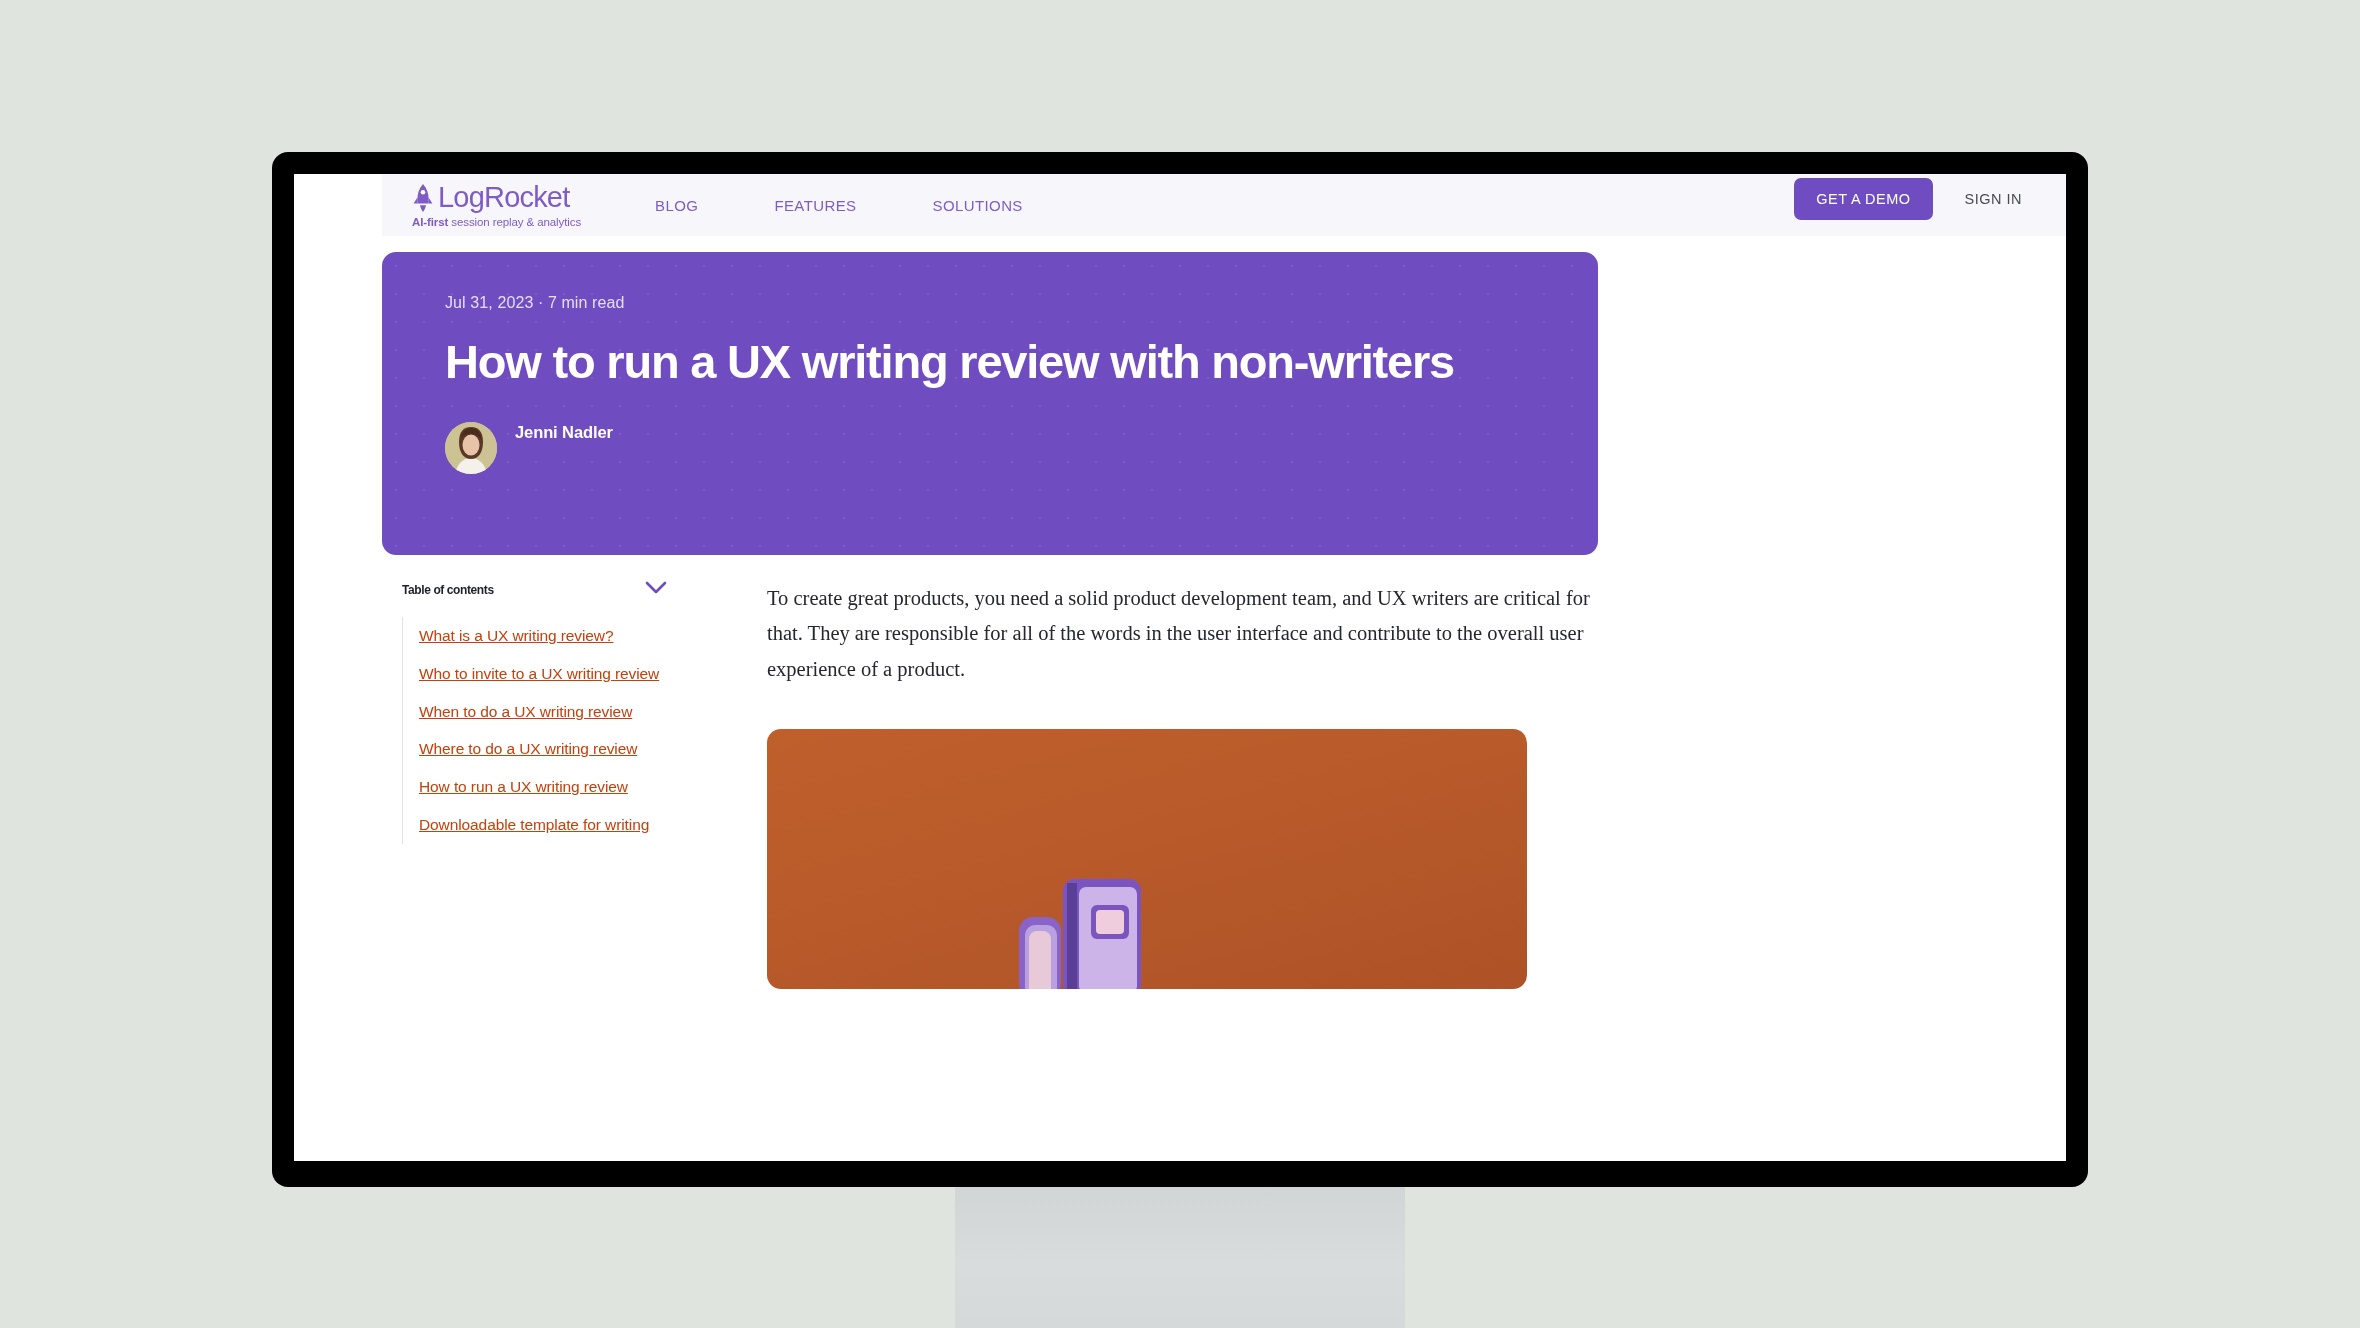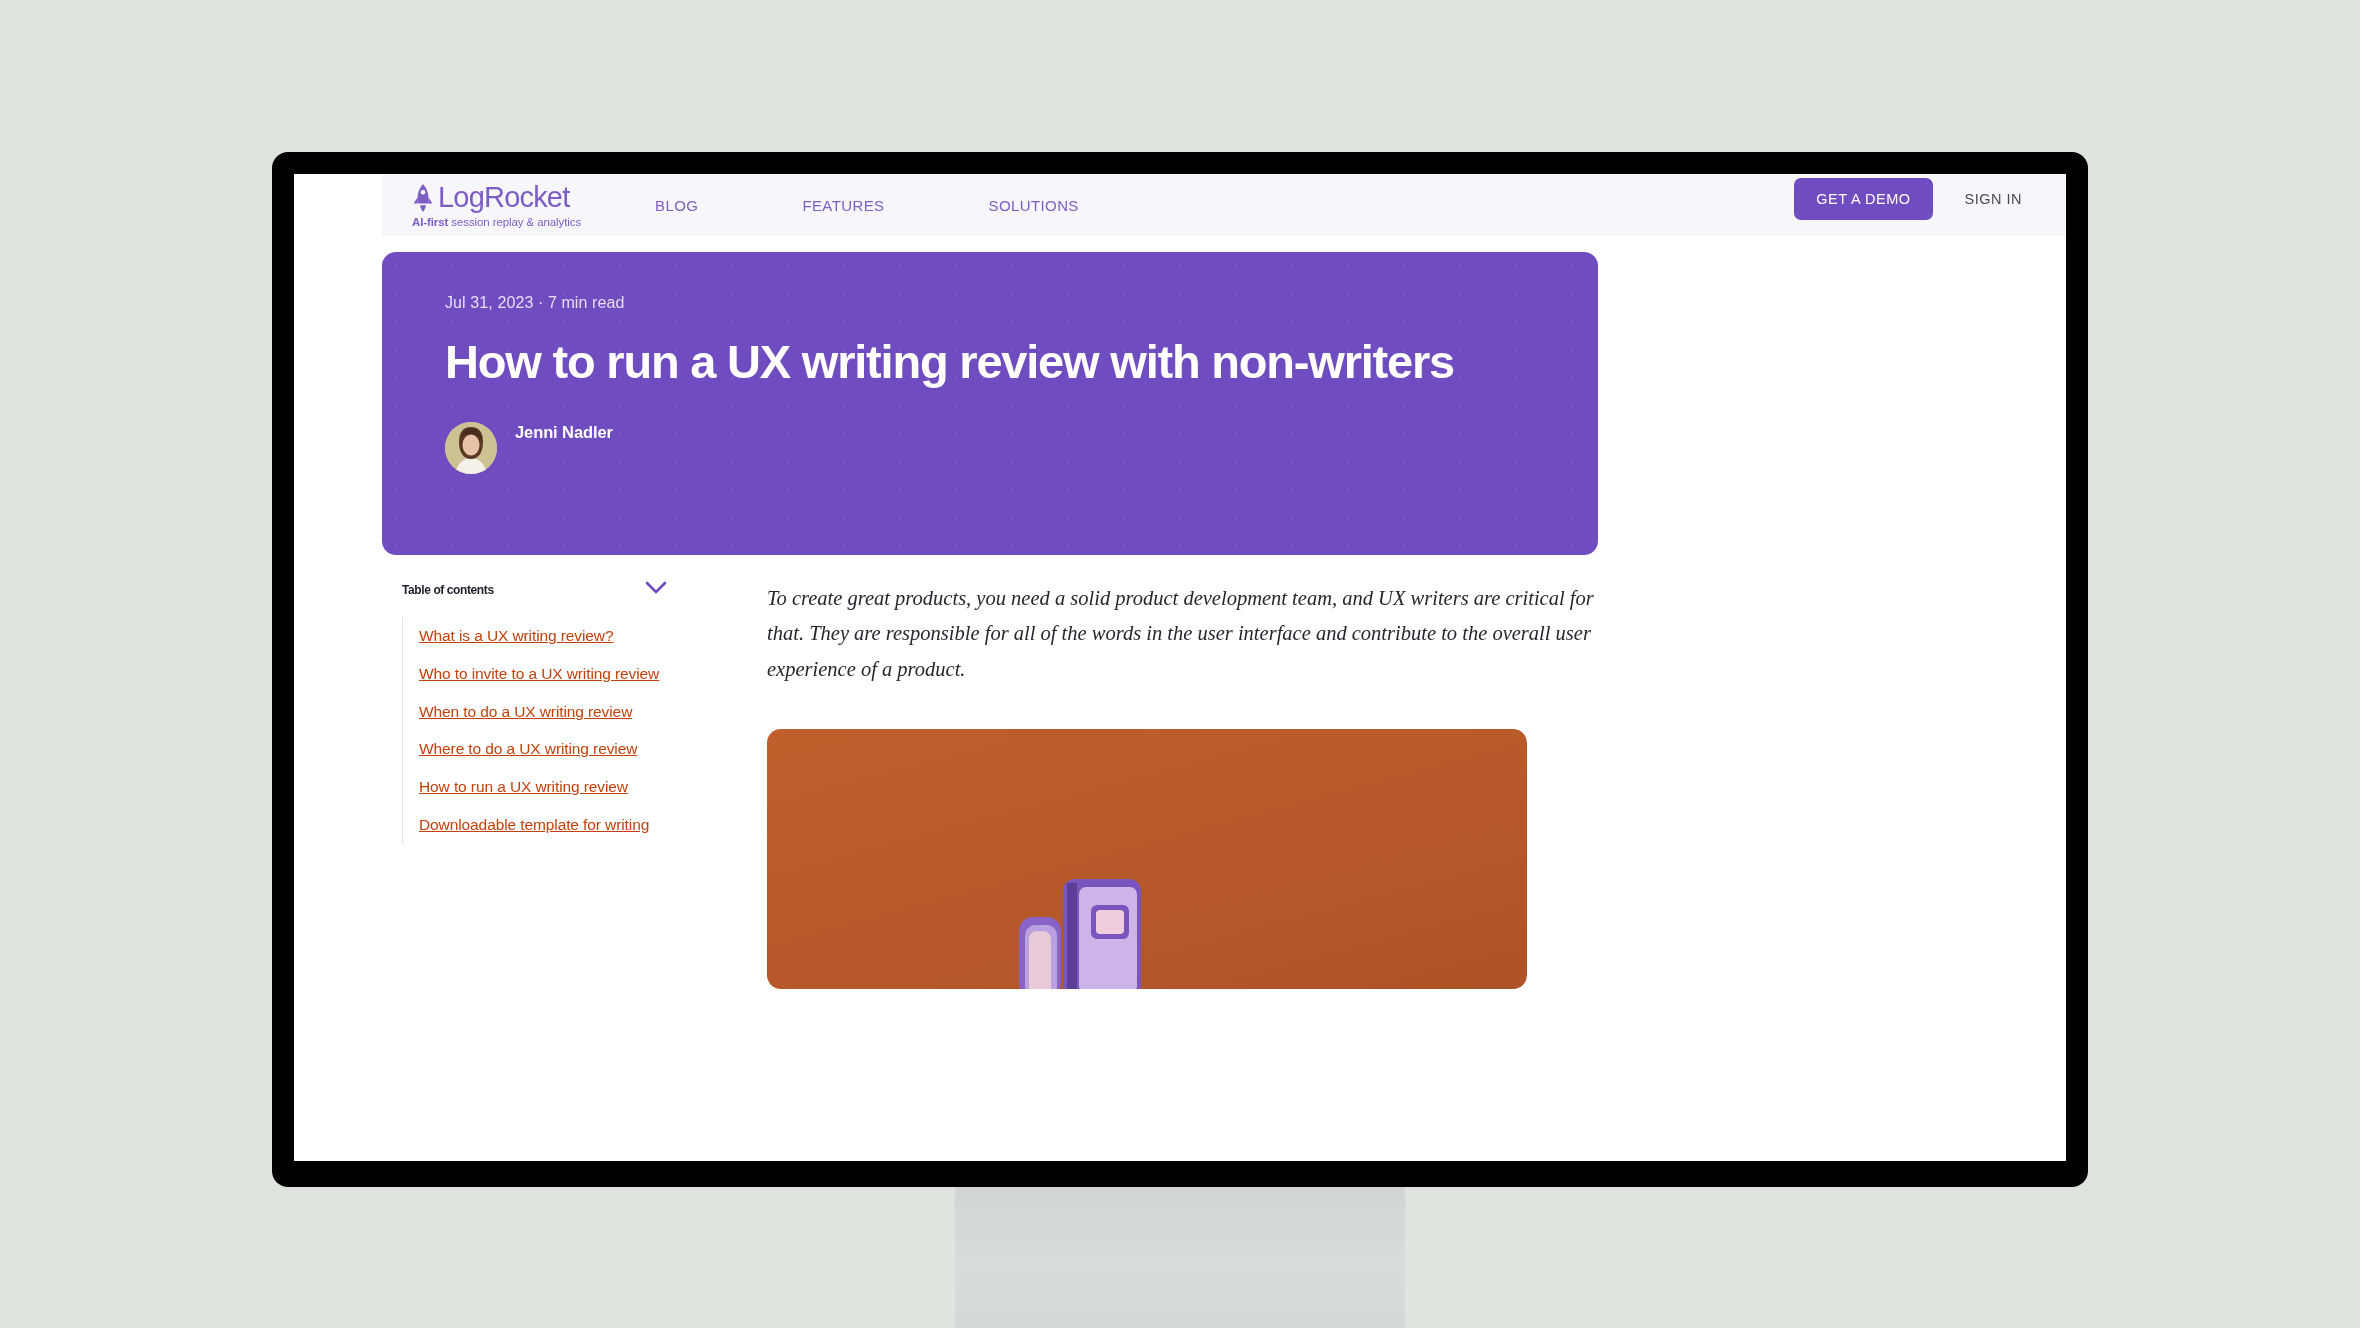--- a/index.html
+++ b/index.html
@@ -77,21 +77,21 @@
     line-height:1;
   }
   .logo-tag{
     font-size:11.5px;
     color:#7d5cc6;
     margin-top:3px;
     letter-spacing:-0.1px;
   }
   .logo-tag b{ font-weight:bold; }
 
-  .nav-items{ display:flex; align-items:center; margin-left:36px;gap:28px; }
+  .nav-items{ display:flex; align-items:center; margin-left:36px; }
   .nav-item{
     color:#7d5cc6;
     font-size:15px;
     letter-spacing:0.4px;
     padding:0 38px;
     cursor:pointer;
     white-space:nowrap;
   }
 
   .header-right{
@@ -221,21 +221,20 @@
     padding:9px 10px 9px 16px;
     cursor:pointer;
     letter-spacing:-0.1px;
     text-decoration:underline;
   }
 
   .article{
     flex:1;
     padding-left:35px;
     padding-right:19px;
-    font-style:italic;
   }
   .article p{
     font-family:"Liberation Serif", serif;
     font-size:20.5px;
     line-height:1.72;
     color:#26262e;
     max-width:860px;
   }
   .article-figure{
     margin-top:42px;

